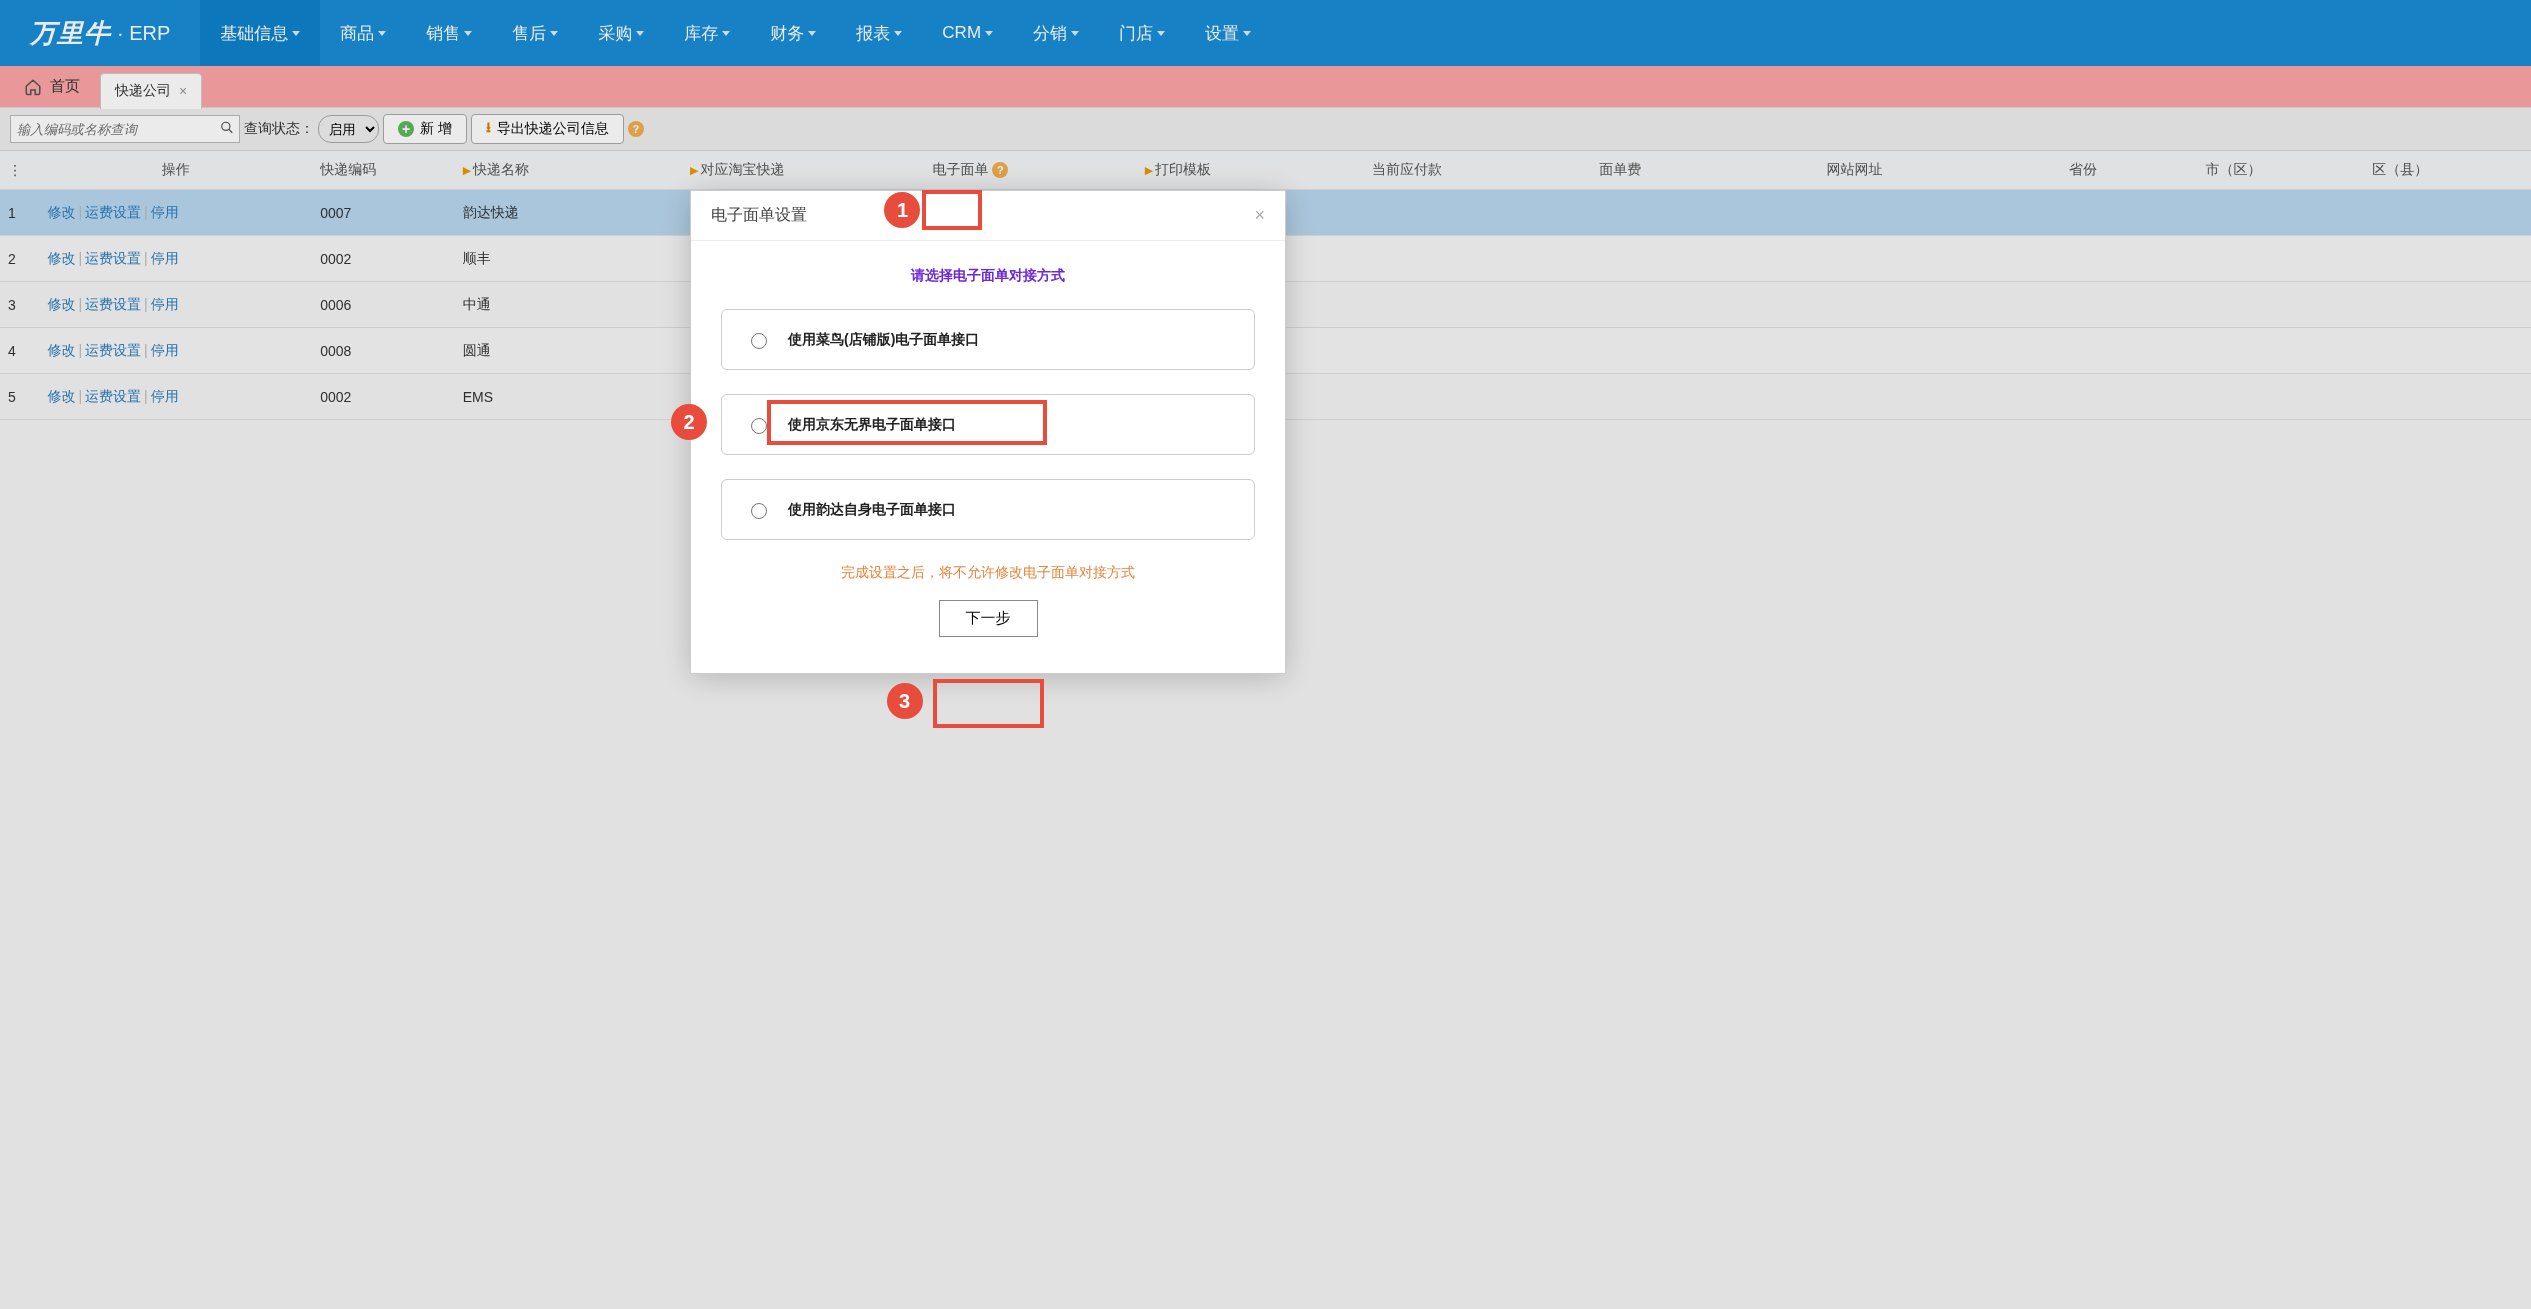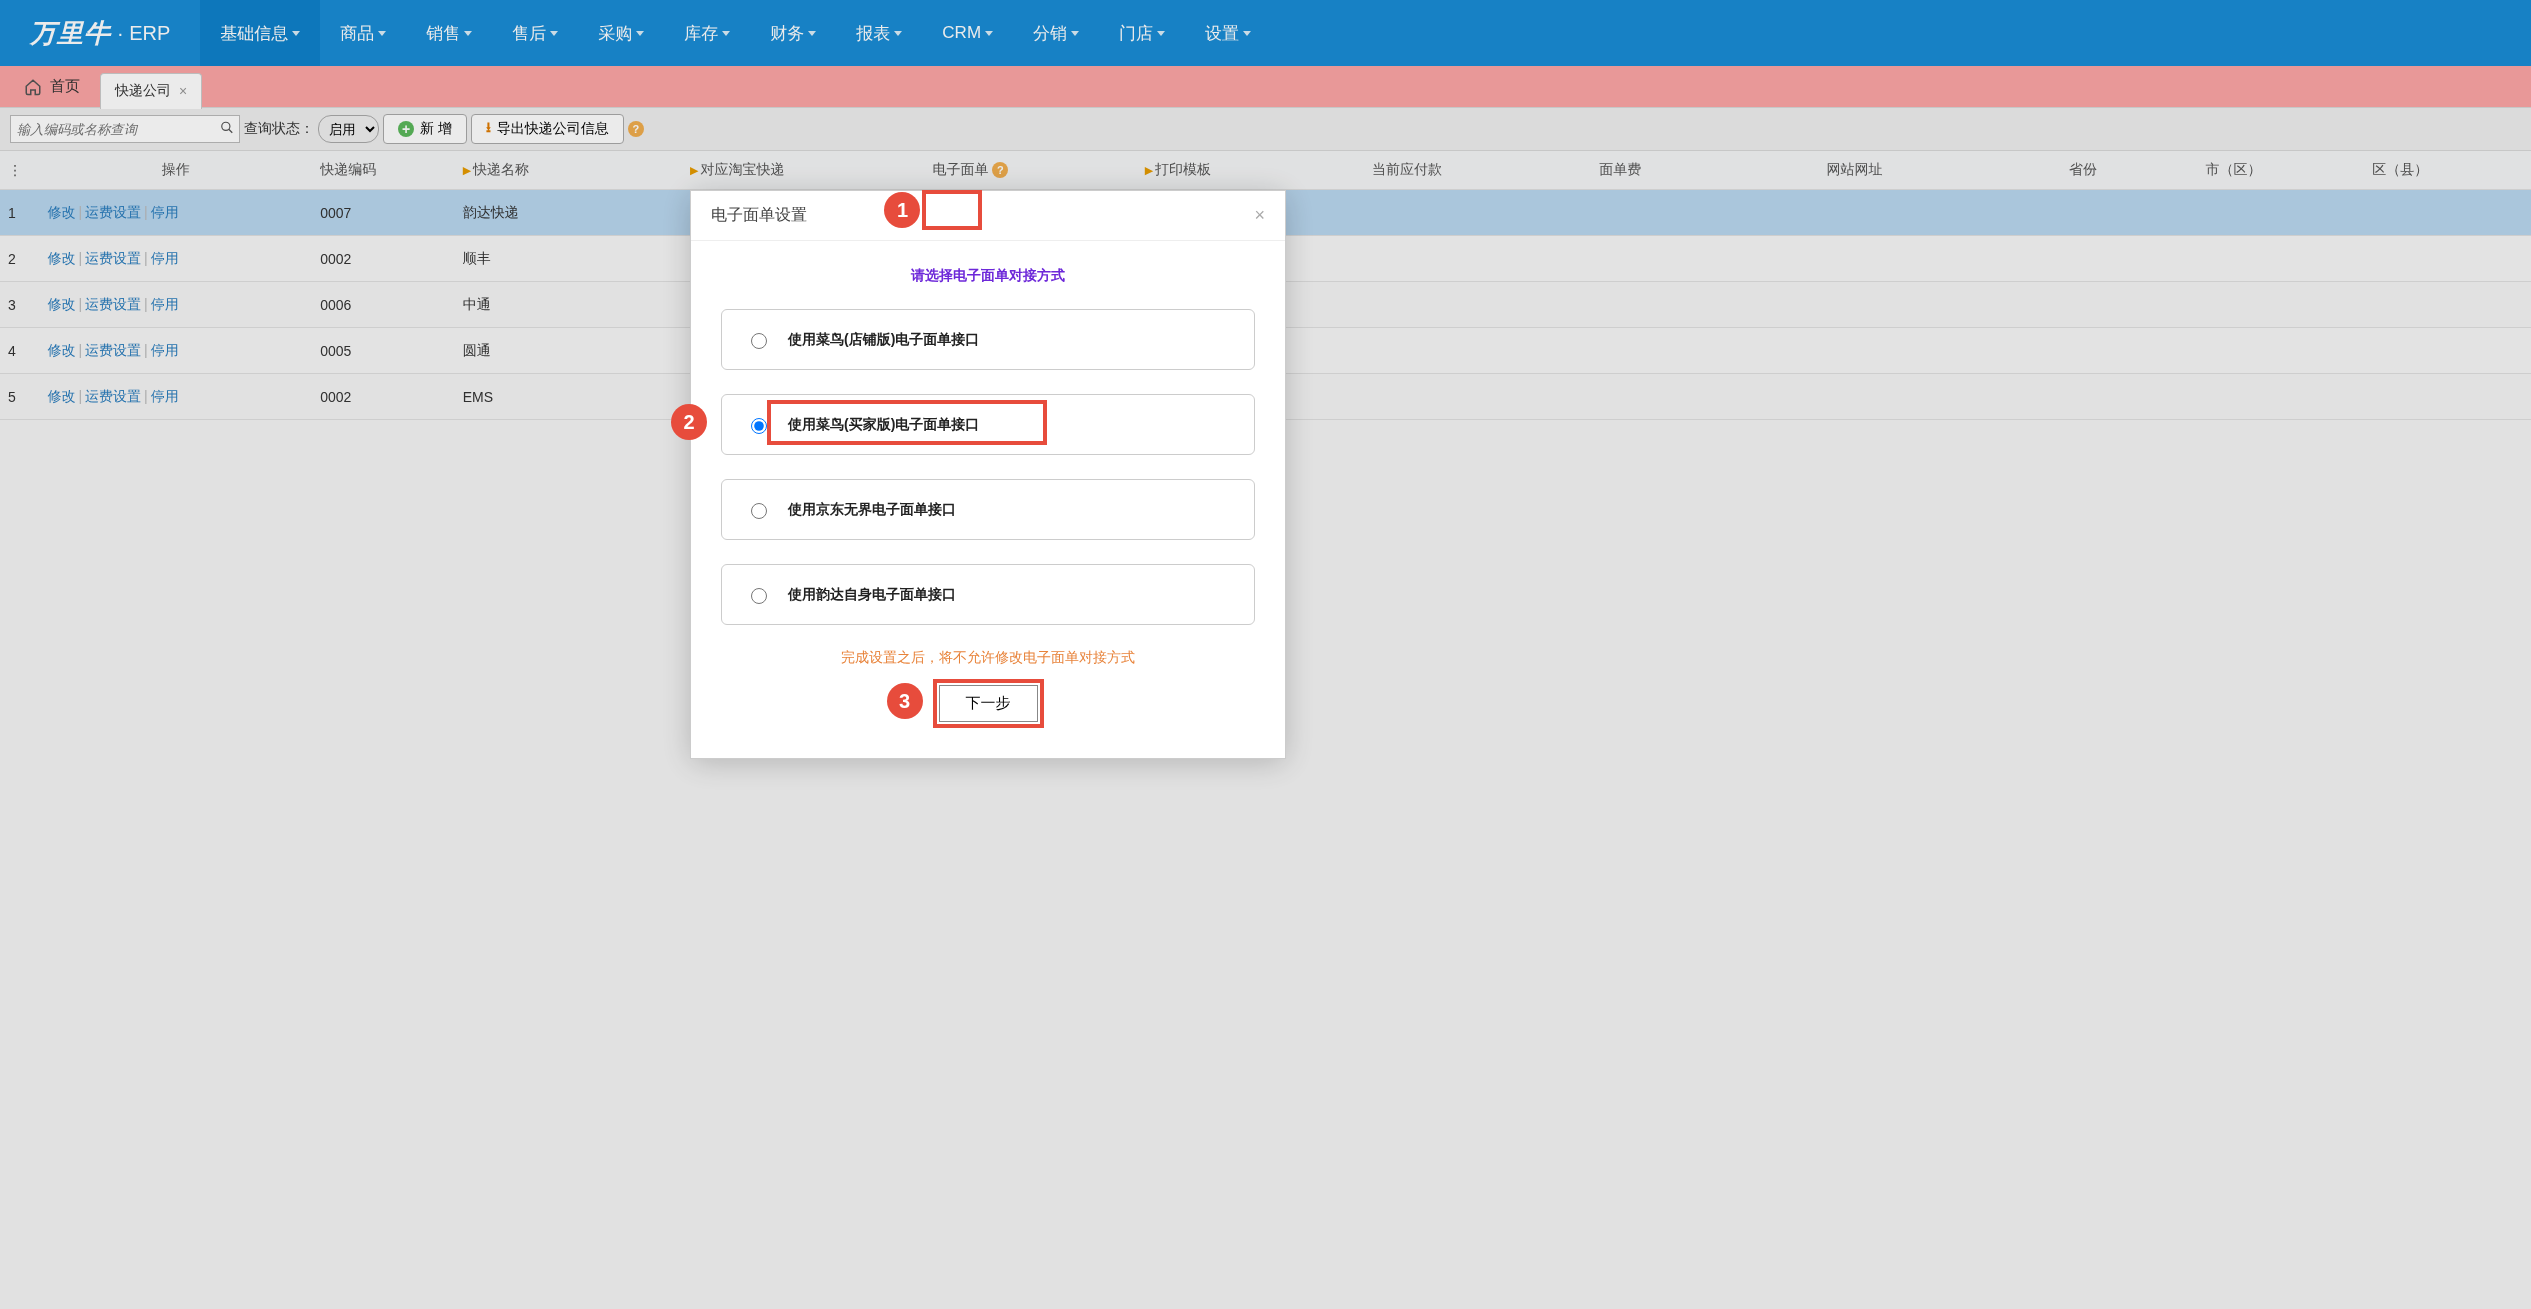--- a/index.html
+++ b/index.html
@@ -238,21 +238,21 @@
         <td></td>
         <td></td>
         <td></td>
         <td></td>
         <td></td>
         <td></td>
       </tr>
       <tr>
         <td class="rownum-hdr">4</td>
         <td class="ops-col"><span class="link">修改</span><span class="divider">|</span><span class="link">运费设置</span><span class="divider">|</span><span class="link">停用</span></td>
-        <td>0005</td>
+        <td>0008</td>
         <td>圆通</td>
         <td>圆通速递</td>
         <td><span class="toggle"></span></td>
         <td></td>
         <td></td>
         <td></td>
         <td></td>
         <td></td>
         <td></td>
         <td></td>
@@ -280,24 +280,20 @@
   <div class="modal-head">
     <span>电子面单设置</span>
     <span class="modal-close">×</span>
   </div>
   <div class="modal-body">
     <div class="modal-sub">请选择电子面单对接方式</div>
 
     <label class="opt">
       <input type="radio" name="m" style="">
       <span>使用菜鸟(店铺版)电子面单接口</span>
-    </label>
-    <label class="opt" id="opt2">
-      <input type="radio" name="m" checked="" style="">
-      <span>使用菜鸟(买家版)电子面单接口</span>
     </label>
     <label class="opt">
       <input type="radio" name="m" style="">
       <span>使用京东无界电子面单接口</span>
     </label>
     <label class="opt">
       <input type="radio" name="m" style="">
       <span>使用韵达自身电子面单接口</span>
     </label>
 

